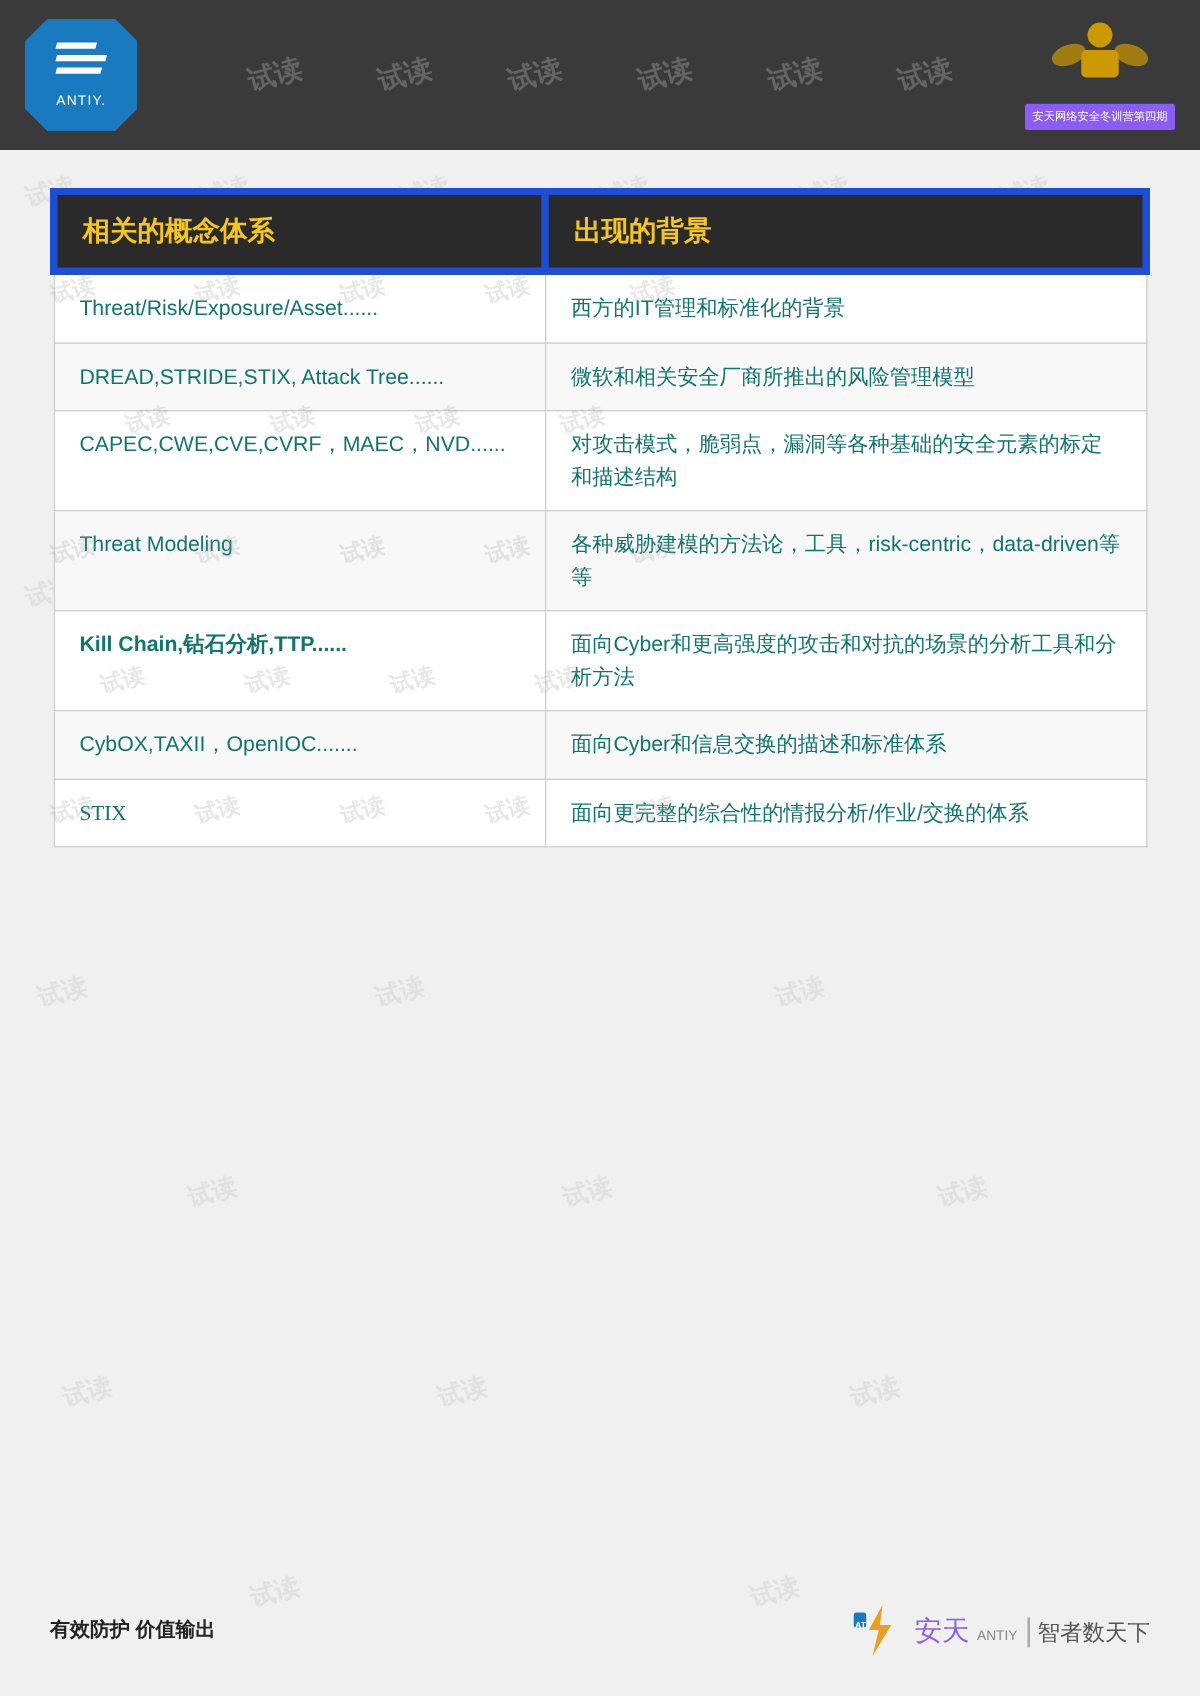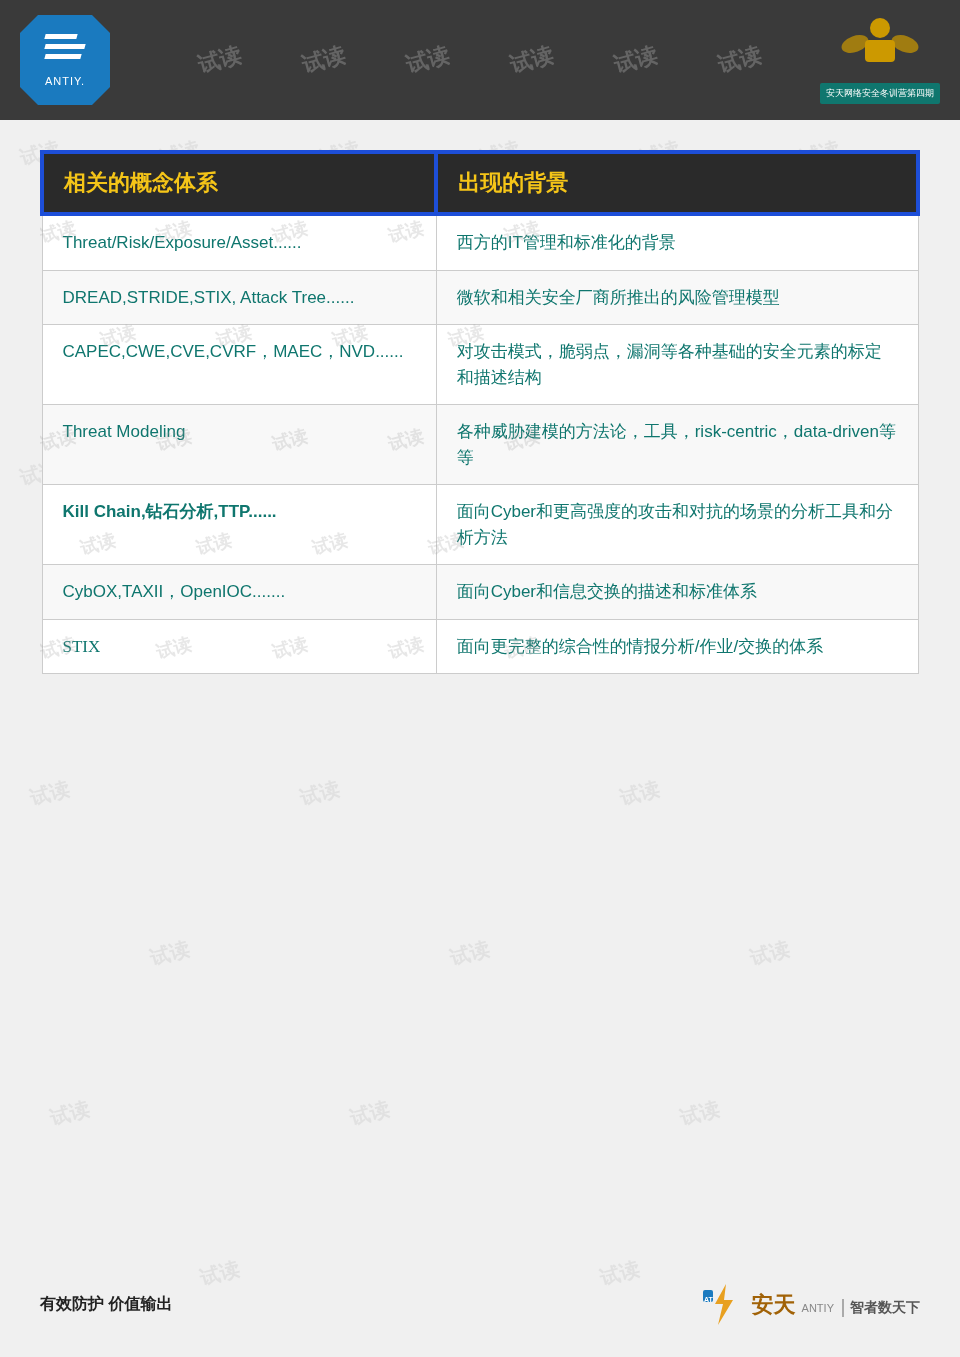--- a/index.html
+++ b/index.html
@@ -83,21 +83,21 @@
 
     
     .header-right {
       display: flex;
       flex-direction: column;
       align-items: center;
       z-index: 2;
     }
 
     .antiy-badge {
-      background: #0f766e;
+      background: #8b5cf6;
       color: white;
       font-size: 9px;
       padding: 4px 6px;
       border-radius: 2px;
       margin-top: 2px;
       text-align: center;
     }
 
     
     .watermark-overlay {
@@ -129,21 +129,21 @@
       border-collapse: collapse;
     }
 
     .data-table th {
       background: #2a2a2a;
       color: #f5c518;
       font-size: 22px;
       font-weight: bold;
       padding: 14px 20px;
       text-align: left;
-      border: 4px solid #1d4ed8;
+      border: 6px solid #1d4ed8;
     }
 
     .data-table td {
       padding: 14px 20px;
       border: 1px solid #ccc;
       vertical-align: top;
       font-size: 17px;
       color: #0f766e;
       line-height: 1.5;
     }
@@ -182,22 +182,22 @@
     }
 
     .footer-logo {
       display: flex;
       align-items: center;
       gap: 6px;
     }
 
     .footer-brand {
       font-size: 22px;
-      font-weight: bold;
-      color: #a16207;
+      font-weight: normal;
+      color: #8b5cf6;
     }
 
     
     .body-watermarks {
       position: fixed;
       top: 0; left: 0; right: 0; bottom: 0;
       pointer-events: none;
       z-index: 0;
       overflow: hidden;
     }
@@ -365,16 +365,16 @@
     <svg width="45" height="45" viewBox="0 0 45 45">
 
       <polygon points="25,2 14,22 22,22 17,43 32,18 23,18" fill="#e8a020"></polygon>
 
       <rect x="2" y="8" width="10" height="12" rx="2" fill="#1a7abf"></rect>
       <text x="3" y="20" font-size="7" fill="white" font-weight="bold">AT</text>
     </svg>
     <div style="display:flex; align-items:baseline; gap:4px;">
       <span class="footer-brand">安天</span>
       <span style="font-size:11px; color:#888; margin-left:2px;">ANTIY</span>
-      <span style="font-size:14px; color:#555; margin-left:4px; font-weight:bold; border-left: 2px solid #aaa; padding-left:6px;">智者数天下</span>
+      <span style="font-size:18px; color:#555; margin-left:4px; font-weight:normal; border-left: 2px solid #aaa; padding-left:6px;">智者数天下</span>
     </div>
   </div>
 </div>
 
 </body></html>

